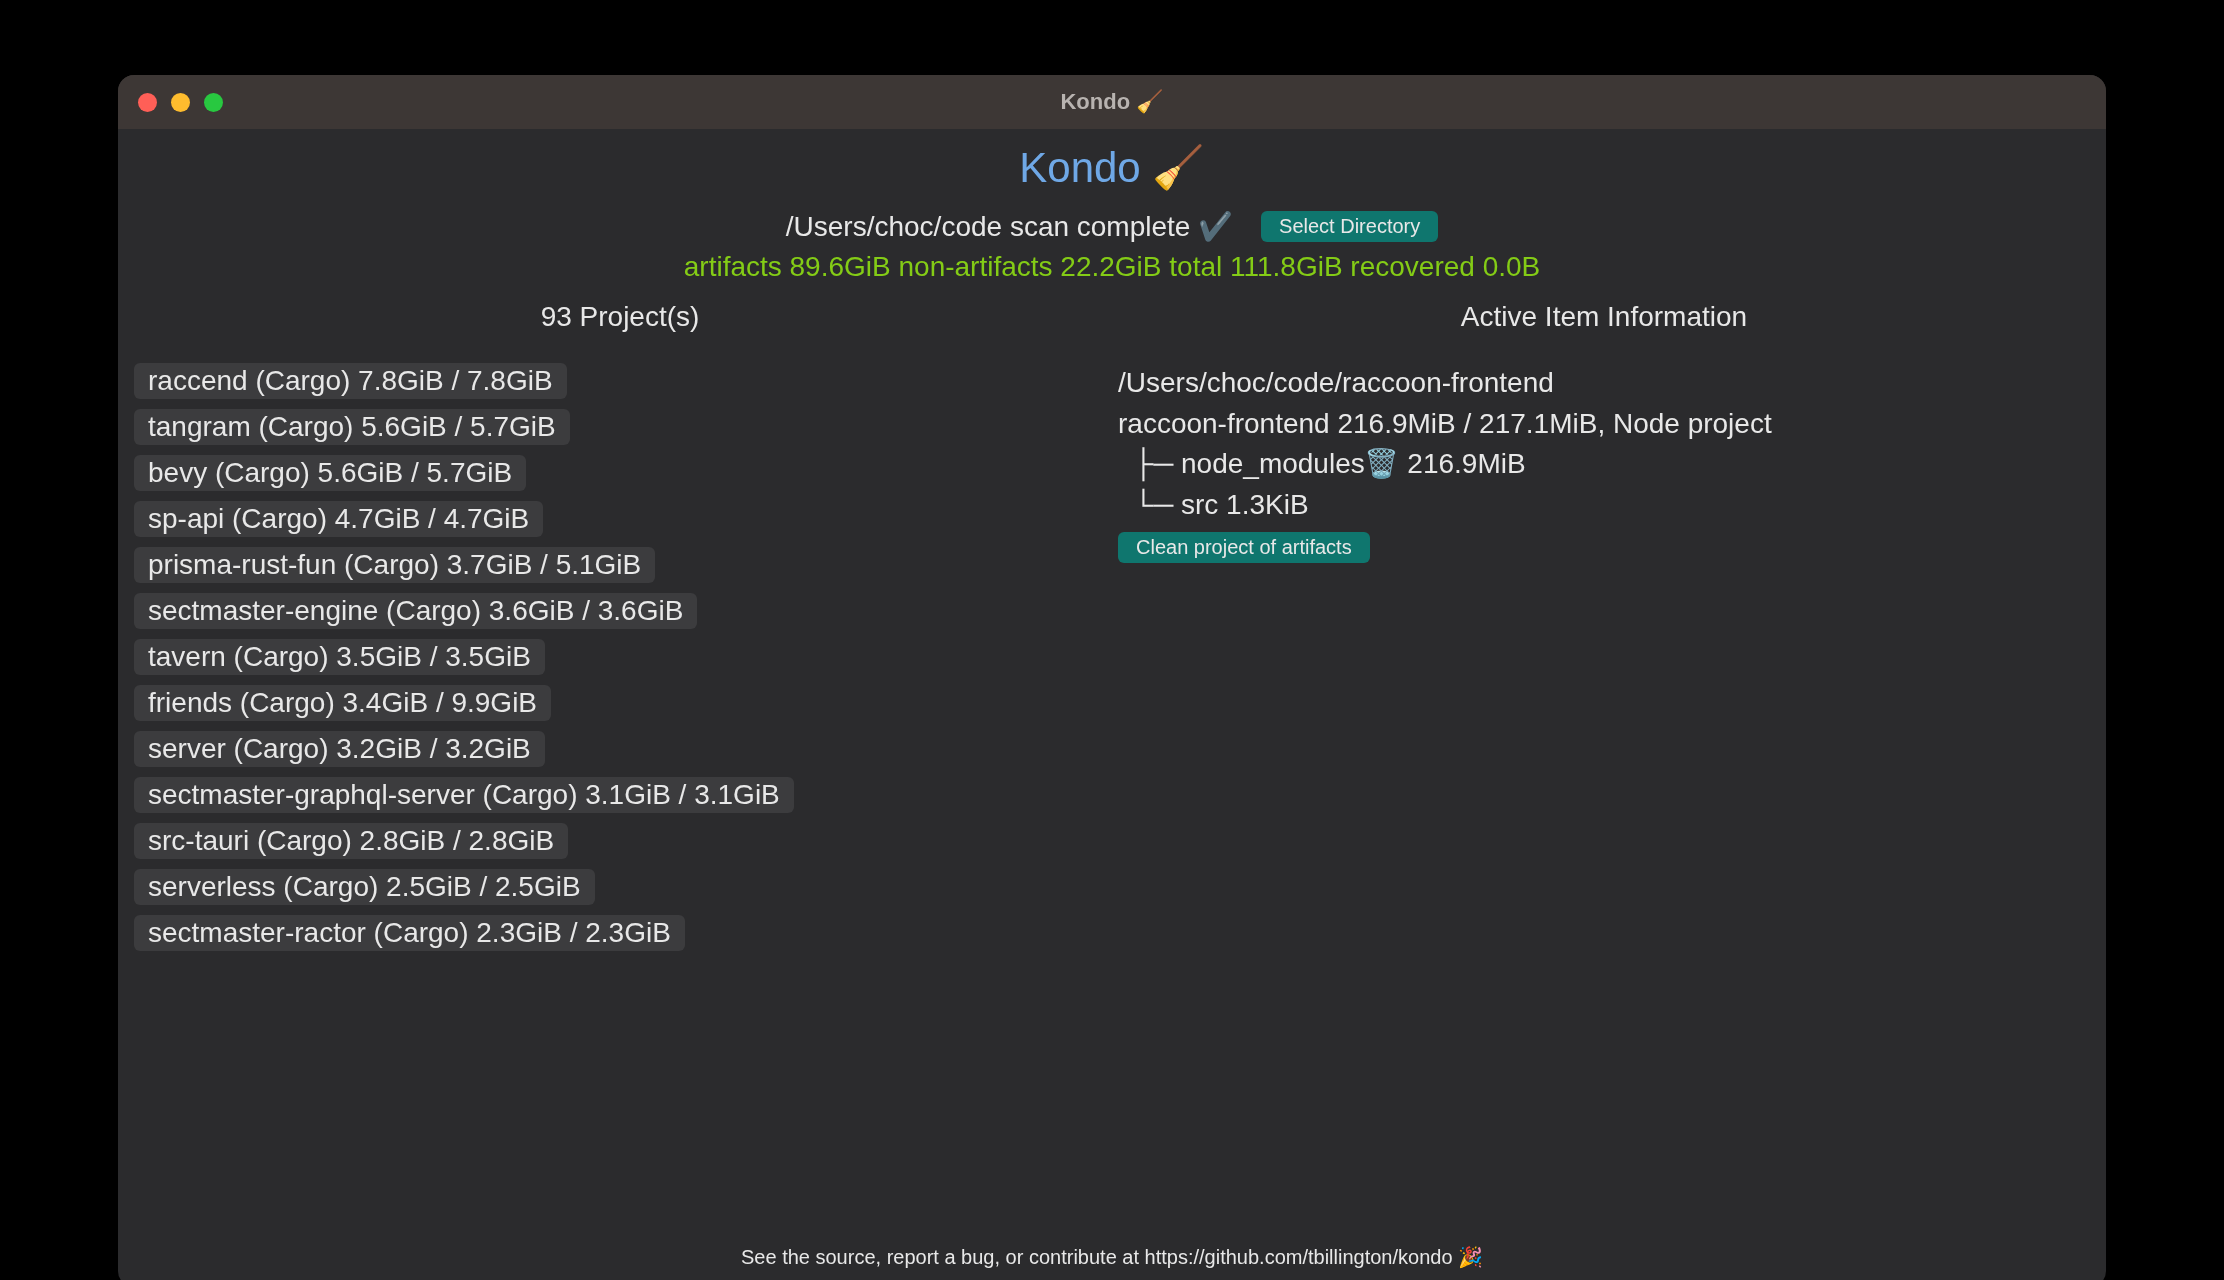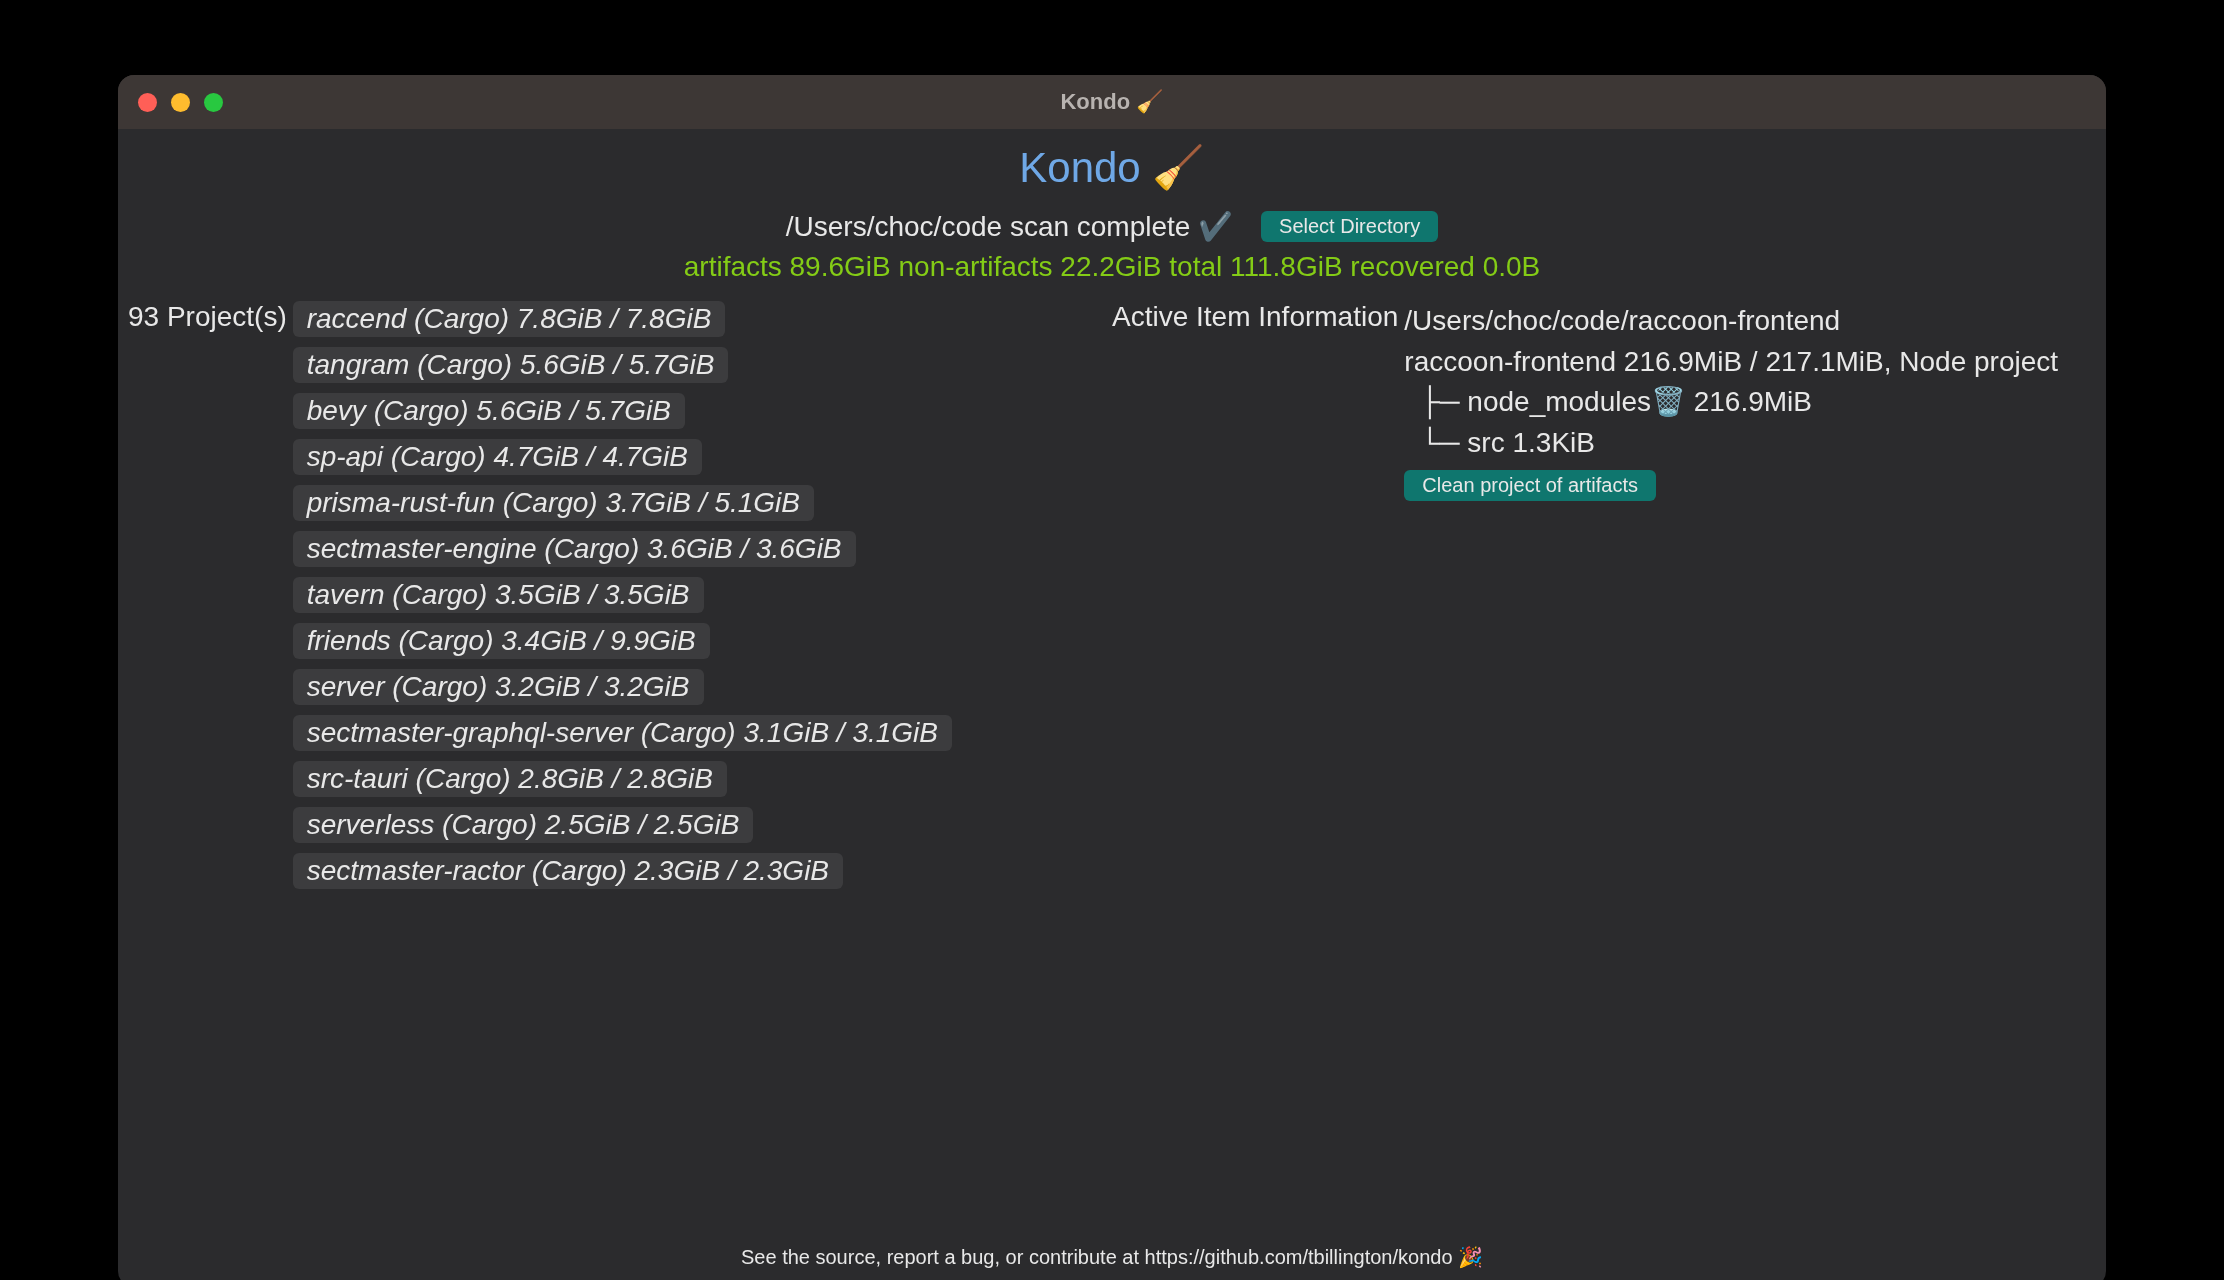--- a/index.html
+++ b/index.html
@@ -92,21 +92,22 @@
       margin-bottom: 18px;
     }
     .columns {
       display: flex;
       flex: 1;
       min-height: 0;
     }
     .col {
       flex: 1;
       display: flex;
-      flex-direction: row;
+      flex-direction: column;
+      gap: 12px;
     }
     .col-header {
       text-align: center;
       font-size: 28px;
       color: #e8e8e8;
       margin-bottom: 18px;
     }
     .project-list {
       overflow: hidden;
       padding-left: 6px;
@@ -114,21 +115,20 @@
     .project-item {
       display: inline-block;
       background: #3c3c3e;
       color: #e8e8e8;
       font-size: 28px;
       padding: 4px 14px;
       border-radius: 6px;
       margin-bottom: 10px;
       cursor: pointer;
       white-space: nowrap;
-      font-style: italic;
     }
     .project-row { line-height: 1; }
     .detail {
       font-size: 28px;
       color: #e8e8e8;
       line-height: 1.45;
       padding-left: 6px;
     }
     .detail .tree { white-space: pre; }
     .clean-btn-wrap { margin-top: 0; }

